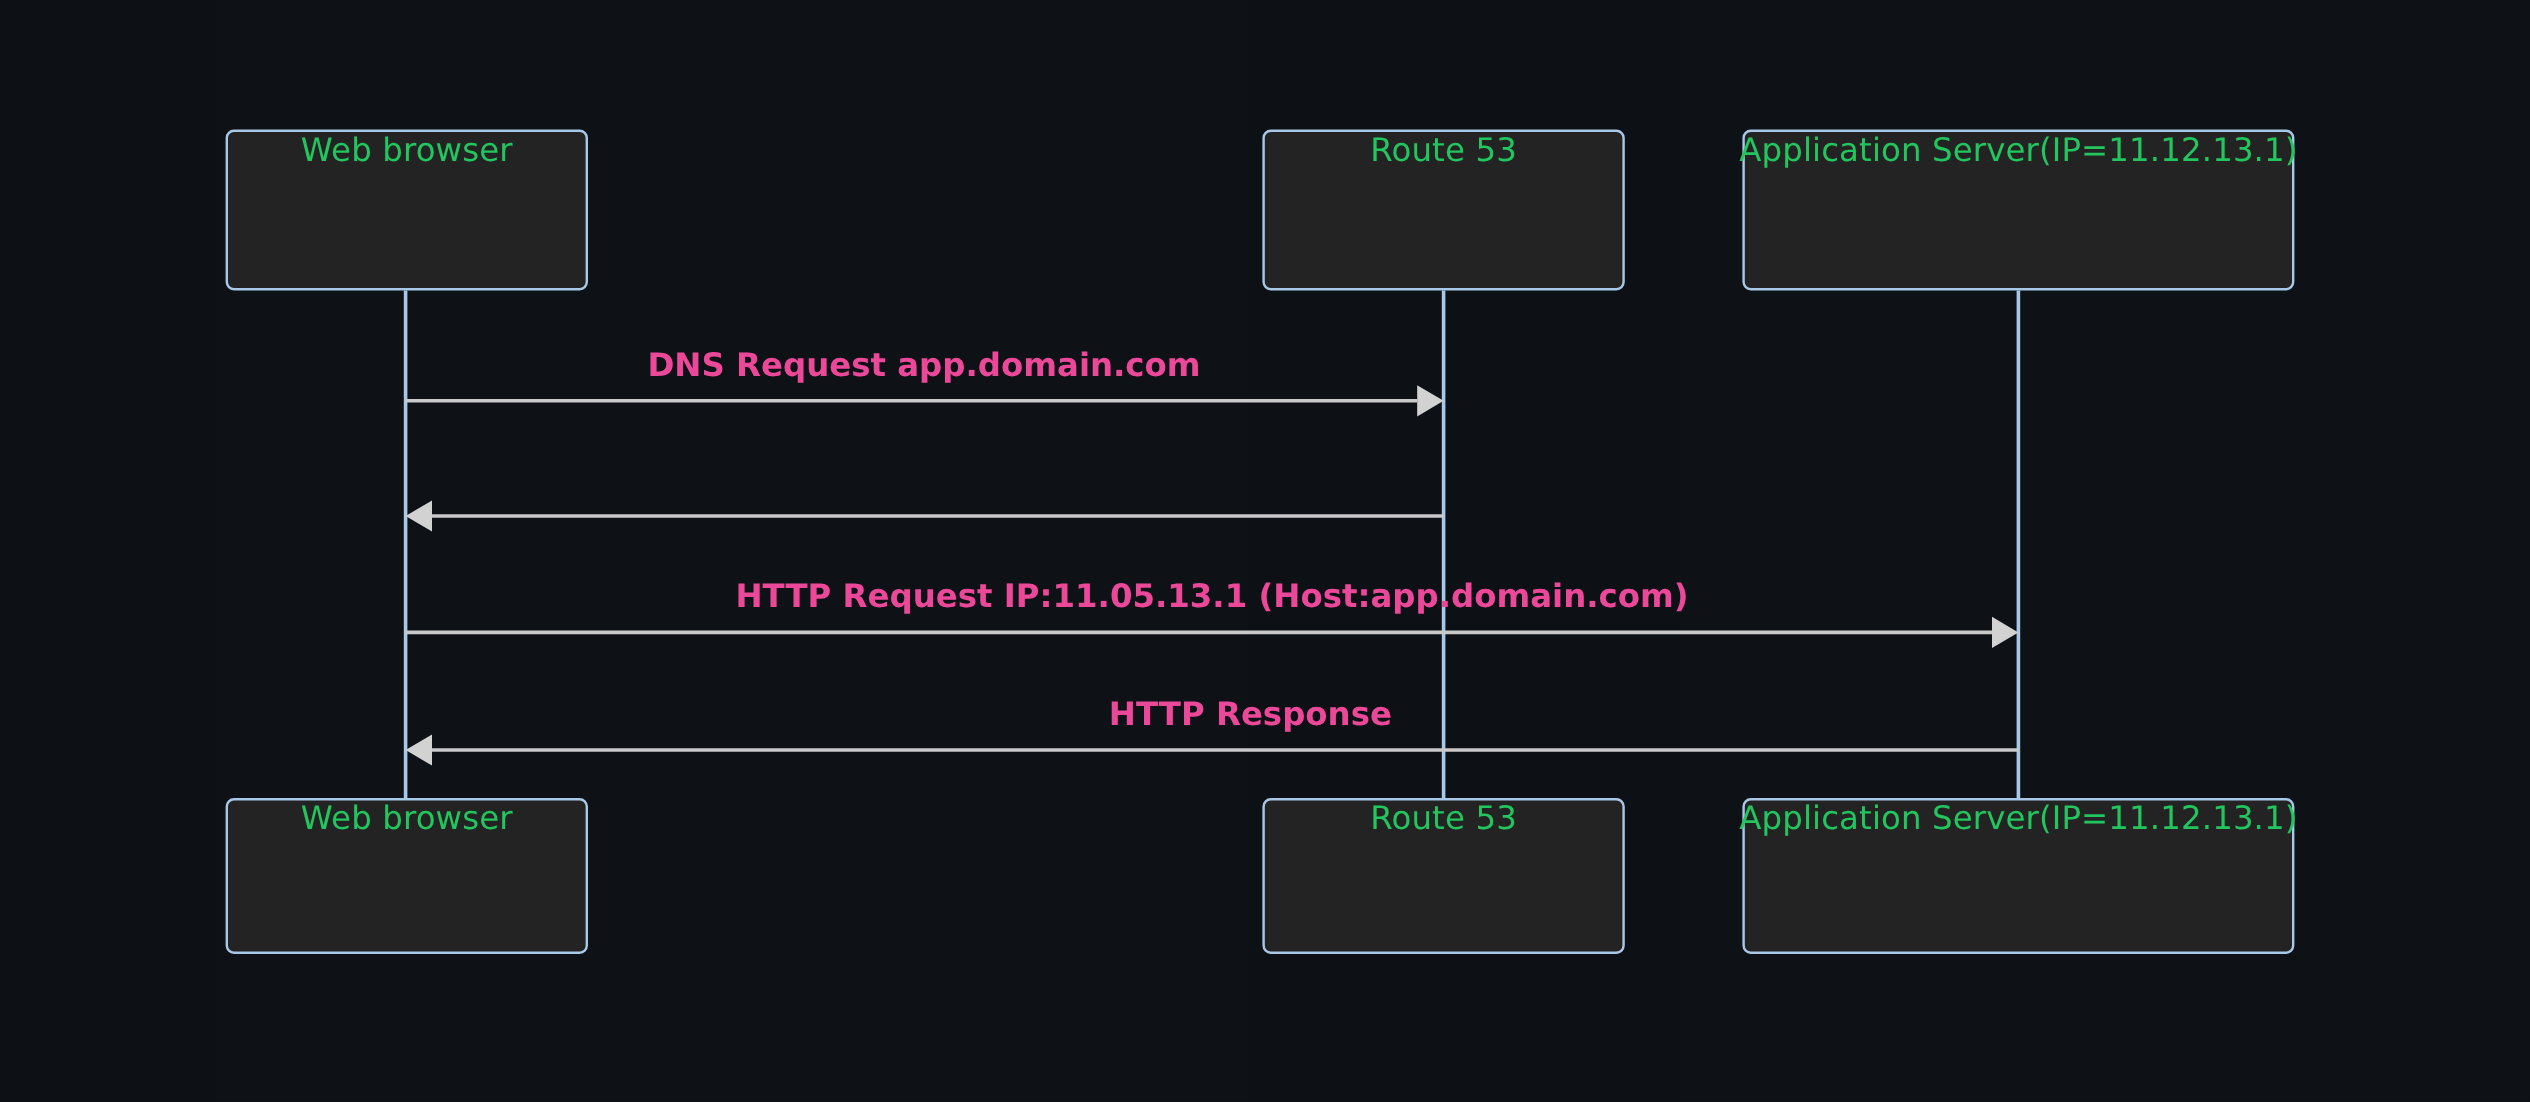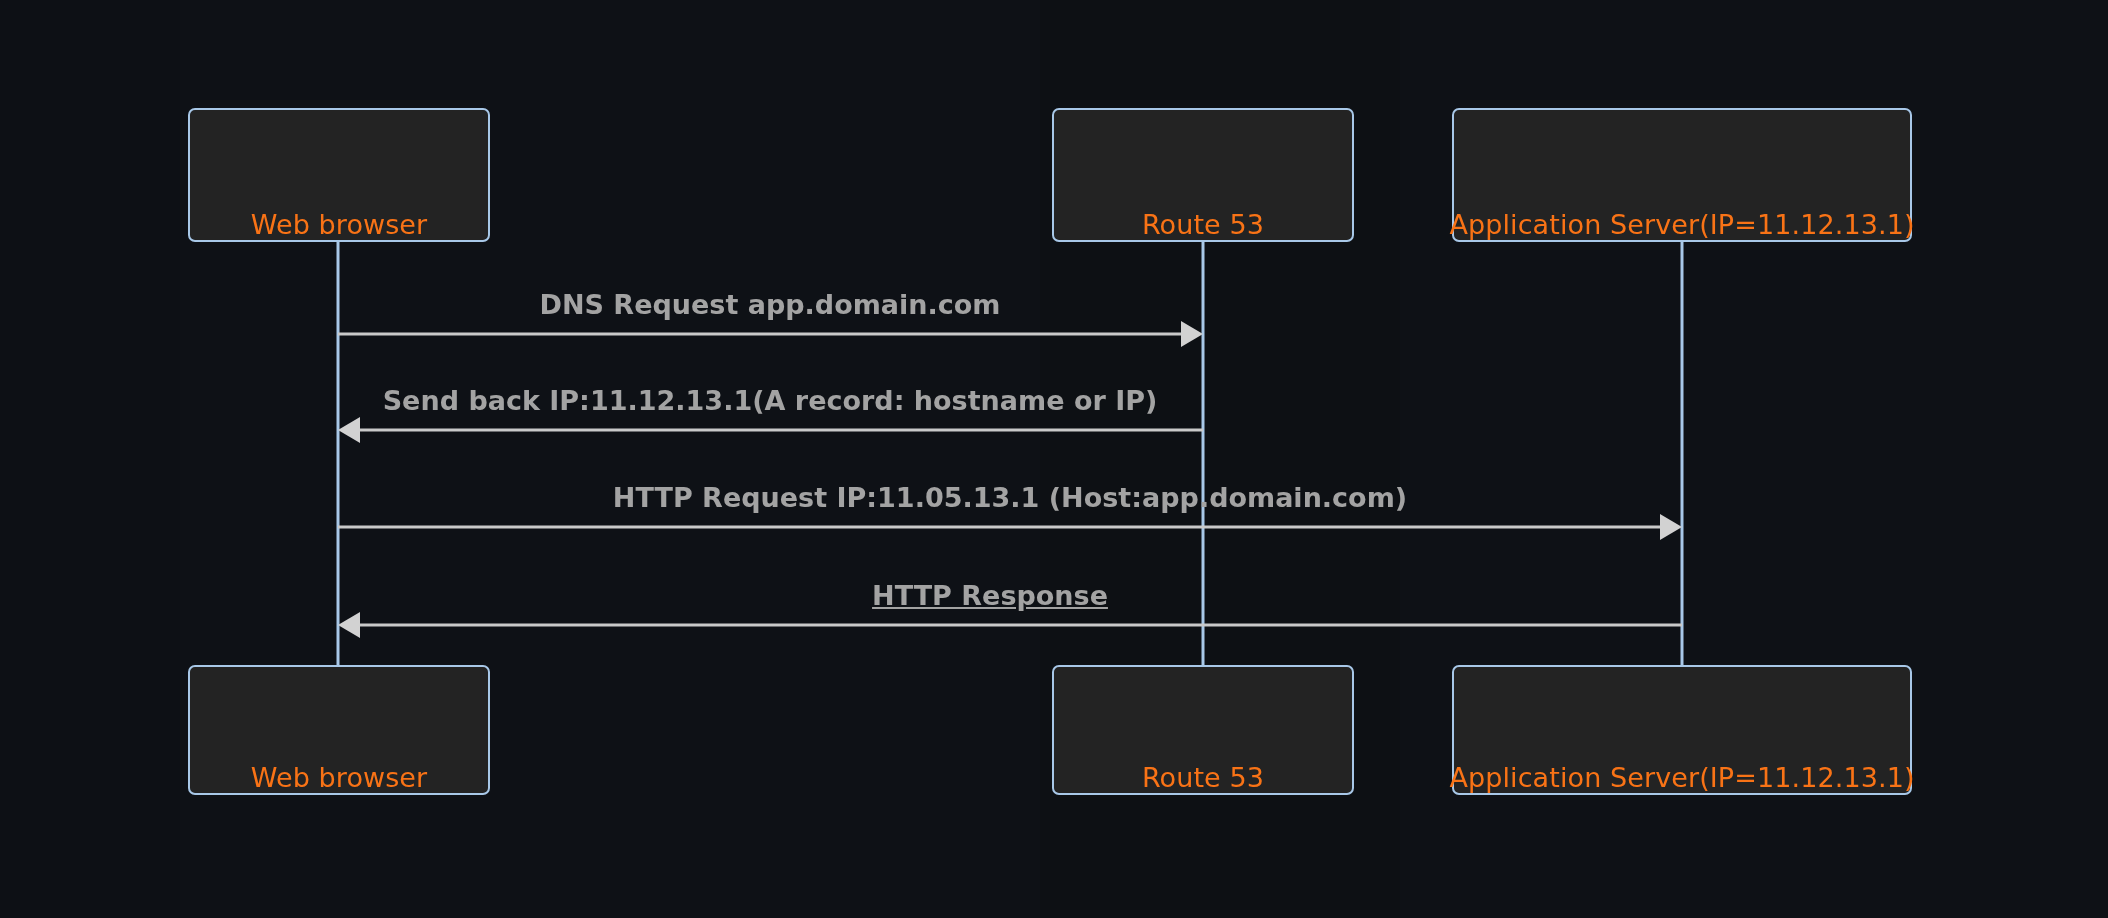--- a/index.html
+++ b/index.html
@@ -46,32 +46,32 @@
   .arrow-head {
     fill: #d2d2d2;
   }
   .participant {
     position: absolute;
     box-sizing: border-box;
     background: #232323;
     border: 2px solid #a8c8e8;
     border-radius: 7px;
     display: flex;
-    align-items: flex-end;
+    align-items: flex-start;
     justify-content: center;
-    color: #f97316;
+    color: #22c55e;
     font-size: 27px;
     font-weight: 400;
     letter-spacing: 0.1px;
     white-space: nowrap;
   }
   .msg-label {
     position: absolute;
     transform: translateX(-50%);
-    color: #a3a3a3;
+    color: #ec4899;
     font-size: 27px;
     font-weight: 700;
     white-space: nowrap;
     text-align: center;
   }
 </style>
 </head>
 <body>
 
 <div id="stage">
@@ -110,17 +110,16 @@
     <span>Web browser</span>
   </div>
   <div class="participant" id="p-bot-1" style="left: 1052px; width: 302px; top: 665px; height: 130px;">
     <span>Route 53</span>
   </div>
   <div class="participant" id="p-bot-2" style="left: 1452px; width: 460px; top: 665px; height: 130px;">
     <span>Application Server(IP=11.12.13.1)</span>
   </div>
 
   <div class="msg-label" id="m-label-0" style="left: 770px; top: 289px;">DNS Request app.domain.com</div>
-  <div class="msg-label" id="m-label-1" style="left: 770px; top: 385px;">Send back IP:11.12.13.1(A record: hostname or IP)</div>
   <div class="msg-label" id="m-label-2" style="left: 1010px; top: 482px;">HTTP Request IP:11.05.13.1 (Host:app.domain.com)</div>
-  <div class="msg-label" id="m-label-3" style="left: 990px; top: 580px; text-decoration: underline;">HTTP Response</div>
+  <div class="msg-label" id="m-label-3" style="left: 1042px; top: 580px;">HTTP Response</div>
 
 </div>
 
 </body></html>

